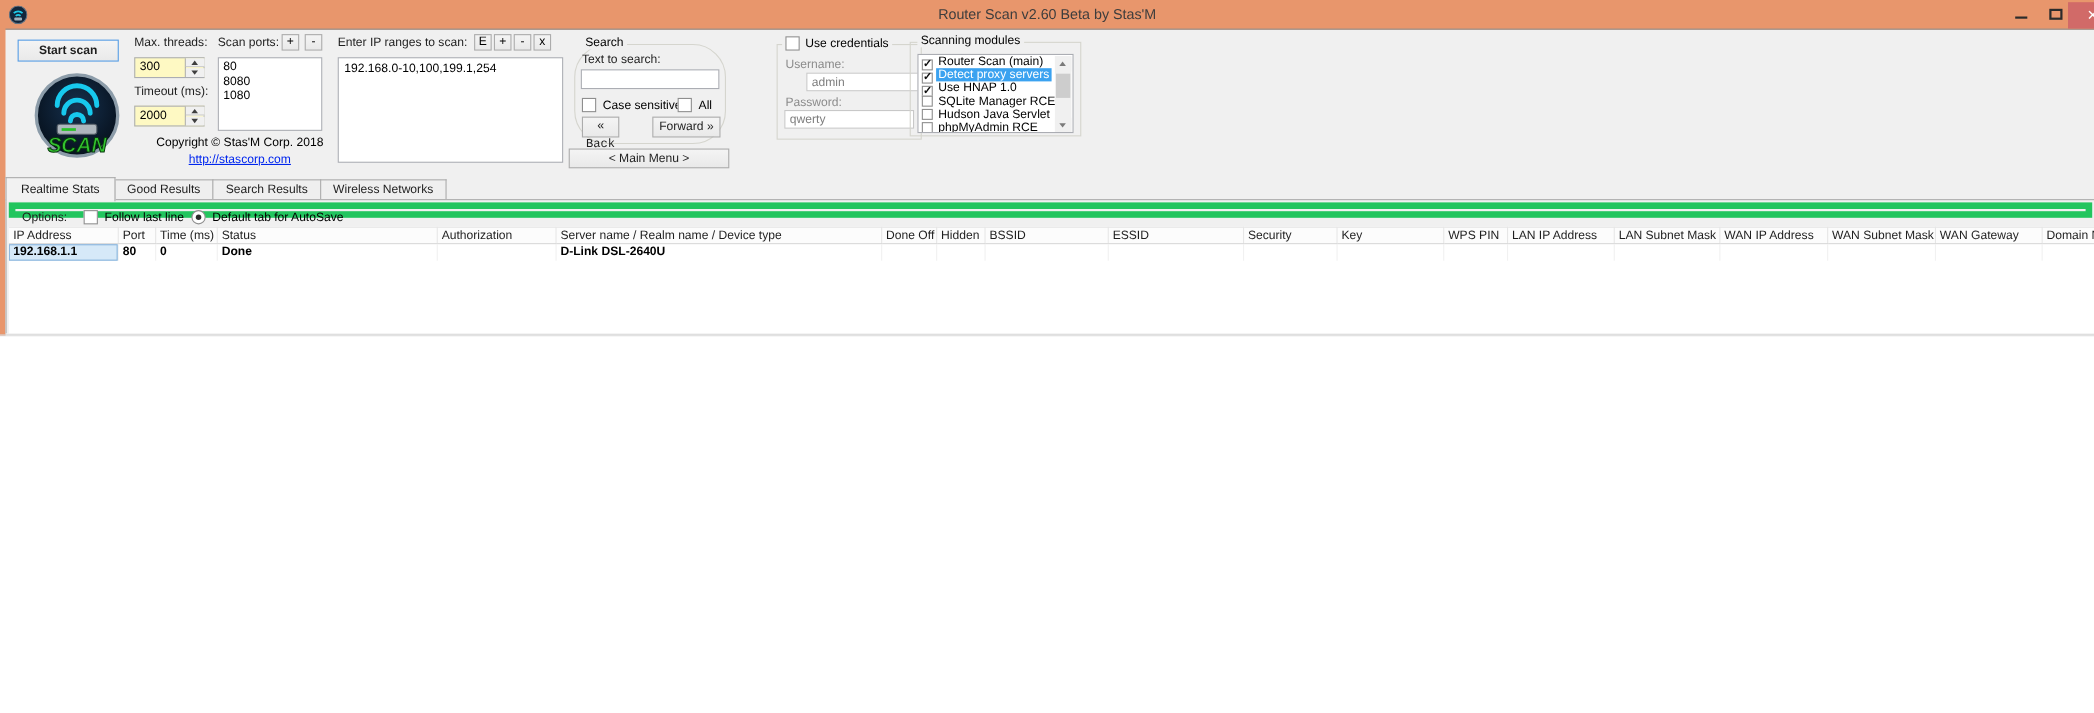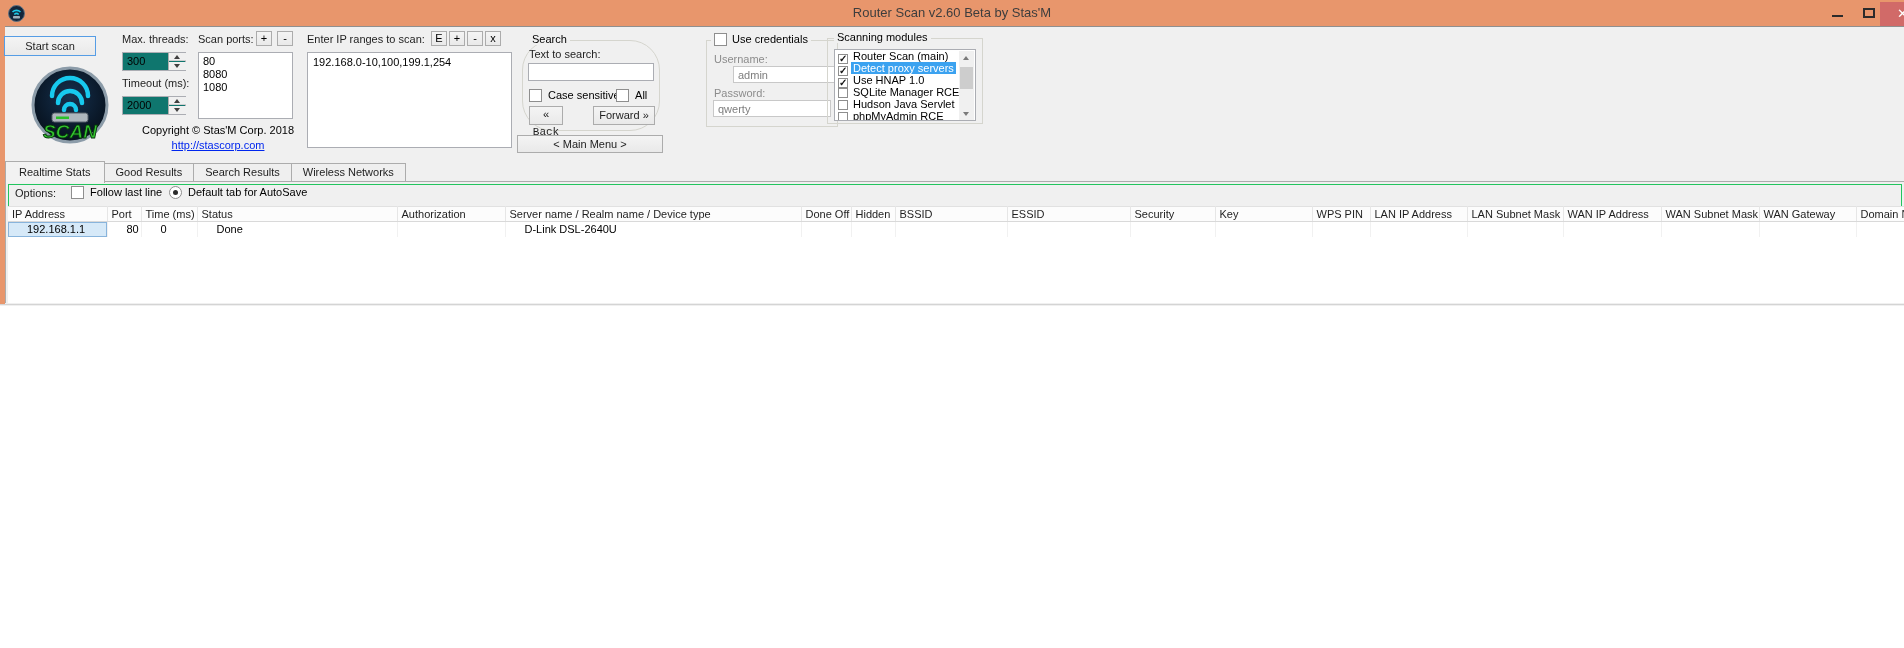--- a/index.html
+++ b/index.html
@@ -25,38 +25,38 @@
 
   
   .btn {
     position:absolute; background:linear-gradient(#F4F4F4,#E9E9E9);
     border:1px solid #ACACAC; text-align:center; color:#1E1E1E; font-size:11px;
   }
   .tiny-btn { width:16px; height:15px; line-height:13px; padding:0; font-size:11px; display:inline-block; position:relative; margin-right:2px;
     background:linear-gradient(#F4F4F4,#E9E9E9); border:1px solid #ACACAC; text-align:center; }
   .lbl { position:absolute; white-space:nowrap; color:#1E1E1E; }
   .inputbox { position:absolute; background:#fff; border:1px solid #ABADB3; padding:2px 4px; white-space:nowrap; overflow:hidden; }
-  .spin { position:absolute; width:64px; height:19px; background:#0f766e; border:1px solid #ABADB3; }
+  .spin { position:absolute; width:64px; height:19px; background:#fef9c3; border:1px solid #ABADB3; }
   .spin .val { position:absolute; left:4px; top:2px; }
   .spin .updown { position:absolute; right:0; top:0; width:17px; height:17px; border-left:1px solid #ACACAC; }
   .spin .up, .spin .dn { position:absolute; left:0; width:17px; height:8px; background:#F0F0F0; }
   .spin .up { top:0; border-bottom:1px solid #CFCFCF; }
   .spin .dn { bottom:0; }
   .tri-up { position:absolute; left:5px; top:2px; width:0; height:0; border-left:3px solid transparent; border-right:3px solid transparent; border-bottom:4px solid #3F3F3F; }
   .tri-dn { position:absolute; left:5px; top:2px; width:0; height:0; border-left:3px solid transparent; border-right:3px solid transparent; border-top:4px solid #3F3F3F; }
 
   .checkbox { display:inline-block; width:13px; height:13px; background:#fff; border:1px solid #8E8E8E; vertical-align:-3px; position:relative; }
   .radio { display:inline-block; width:13px; height:13px; background:#fff; border:1px solid #8E8E8E; border-radius:50%; vertical-align:-3px; position:relative; }
   .radio.checked::after { content:""; position:absolute; left:3px; top:3px; width:5px; height:5px; border-radius:50%; background:#2B2B2B; }
 
   .group { position:absolute; border:1px solid #D5D5CE; }
   .group-title { position:absolute; top:-8px; left:6px; background:#F0F0F0; padding:0 3px; white-space:nowrap; }
 
   
-  .start-scan { left:4px; top:36px; width:92px; height:20px; border:1px solid #569DE5; line-height:18px; }
+  .start-scan { left:16px; top:36px; width:92px; height:20px; border:1px solid #569DE5; line-height:18px;font-weight:bold; }
   .logo { position:absolute; left:30px; top:66px; width:80px; height:82px; }
   .ports-list { left:198px; top:52px; width:95px; height:67px; padding:2px 4px; line-height:13px; }
   .copyright { position:absolute; left:118px; top:124px; width:200px; text-align:center; white-space:nowrap; }
   .homepage { position:absolute; left:118px; top:139px; width:200px; text-align:center; color:#0026EE; text-decoration:underline; cursor:pointer; white-space:nowrap; }
   .ip-area { left:307px; top:52px; width:205px; height:96px; padding:3px 5px; }
   .mini-btn-row { position:absolute; white-space:nowrap; }
 
   
   .search-group { left:522px; top:40px; width:138px; height:91px;border-radius:30px; }
   .search-input { left:5px; top:22px; width:126px; height:18px; }
@@ -86,32 +86,32 @@
   .sb-up::after { content:""; position:absolute; left:4px; top:5px; border-left:3px solid transparent; border-right:3px solid transparent; border-bottom:4px solid #7A7A7A; }
   .sb-dn::after { content:""; position:absolute; left:4px; top:5px; border-left:3px solid transparent; border-right:3px solid transparent; border-top:4px solid #7A7A7A; }
   .sb-thumb { position:absolute; left:1px; top:16px; width:13px; height:22px; background:#CDCDCD; }
 
   
   .tab-strip { position:absolute; left:5px; top:160px; height:21px; white-space:nowrap; }
   .tab { display:inline-block; height:18px; margin-top:3px; line-height:17px; padding:0 11px; background:#EFEFEF; border:1px solid #ACACAC; border-bottom:none; margin-right:-1px; position:relative; color:#1E1E1E; }
   .tab.active { height:22px; margin-top:0; line-height:20px; background:#F2F2F2; z-index:3; padding:0 13px; }
 
   .tab-panel { position:absolute; left:5px; top:181px; width:1899px; height:122px; background:#F0F0F0; border-top:1px solid #ACACAC; border-left:1px solid #ACACAC; }
-  .options-bar { position:absolute; left:2px; top:2px; width:1894px; height:36px; border:1px solid #22c55e; }
+  .options-bar { position:absolute; left:2px; top:2px; width:1894px; height:14px; border:6px solid #22c55e; }
   .options-bar .lbl { top:2px; }
 
   
   .table-wrap { position:absolute; left:2px; top:24px; width:1897px; height:97px; background:#fff; overflow:hidden; }
   table.grid { border-collapse:collapse; table-layout:fixed; width:1948px; }
   table.grid th {
     height:15px; font-weight:normal; text-align:left; padding:0 4px;
     background:#FCFCFC; border-top:1px solid #E1E1E1; border-bottom:1px solid #D9D9D9; border-right:1px solid #E6E6E6;
     white-space:nowrap; overflow:hidden; color:#1E1E1E;
   }
-  table.grid td { height:15px; padding:0 19px; border-right:1px solid #F1F1F1; white-space:nowrap; overflow:hidden; }
+  table.grid td { height:15px; padding:0 4px; border-right:1px solid #F1F1F1; white-space:nowrap; overflow:hidden;font-weight:bold; }
   td.sel { background:#D6E9F8; outline:1px solid #88B4DC; outline-offset:-1px; }
 </style>
 </head>
 <body>
 
 <div class="window">
 
   <div class="titlebar">
     <svg class="app-icon" viewBox="0 0 17 17">
       <circle cx="8.5" cy="8.5" r="8" fill="#13263B" stroke="#5F7182" stroke-width="1"></circle>

